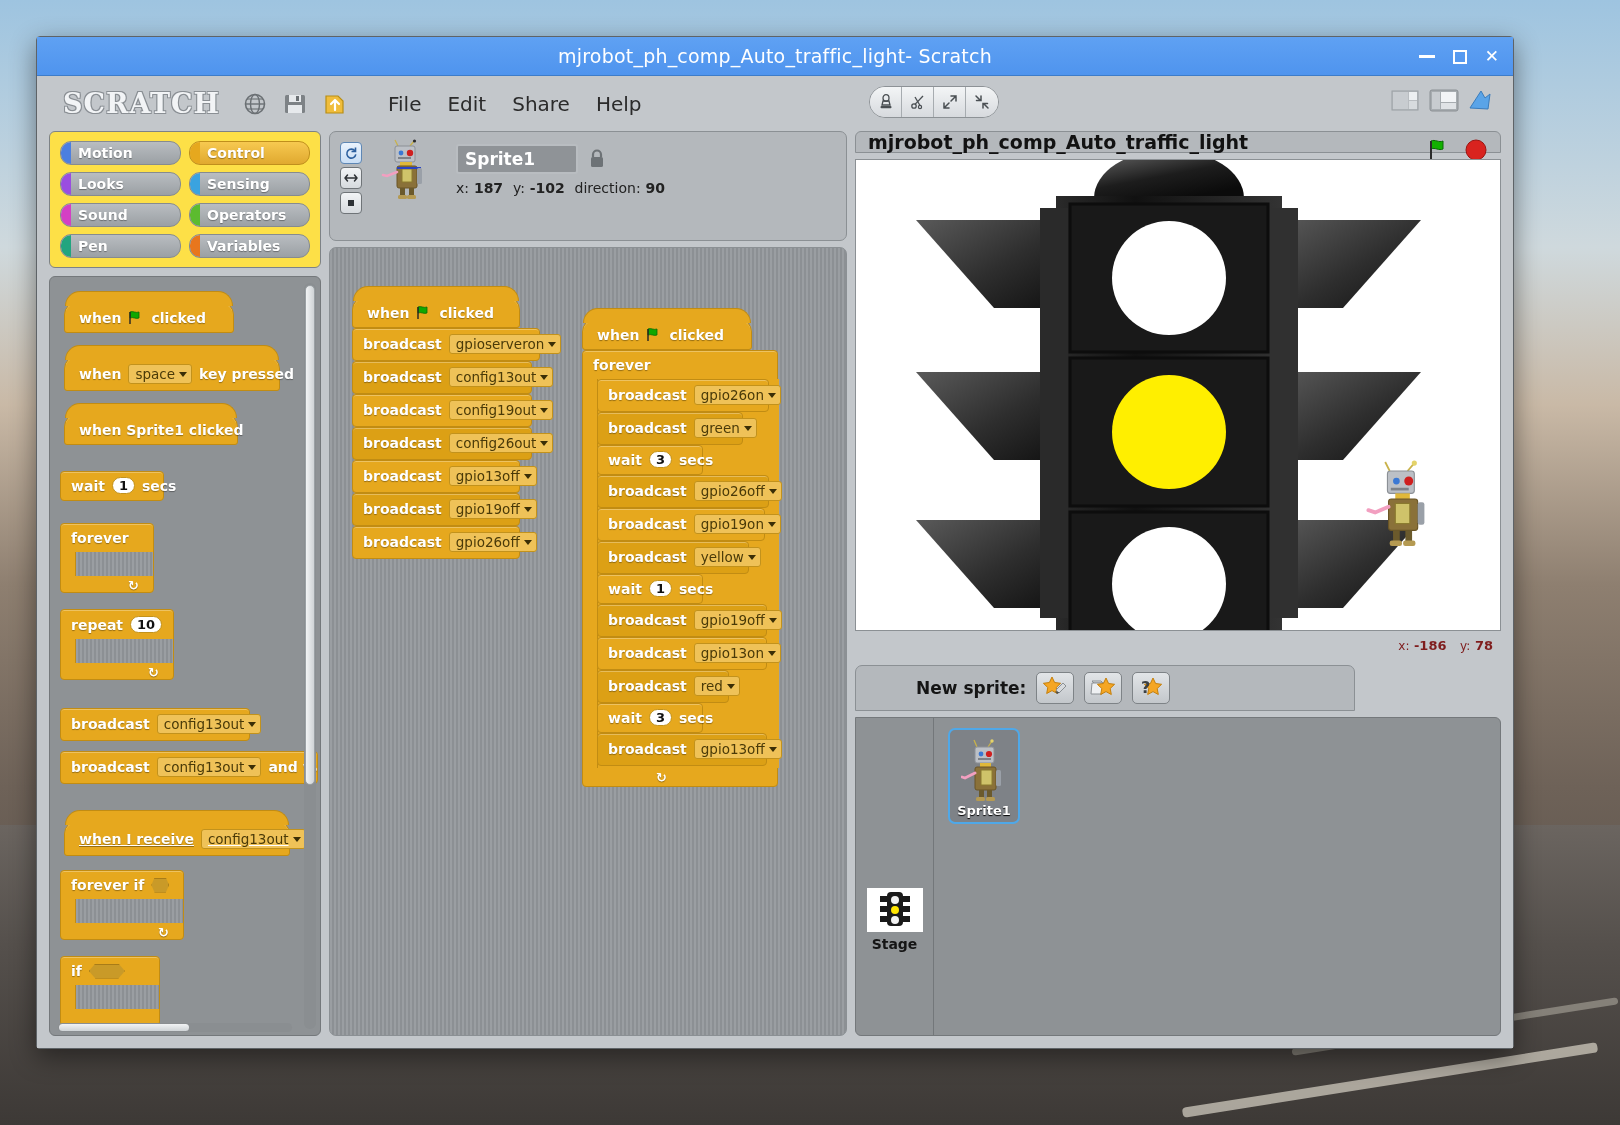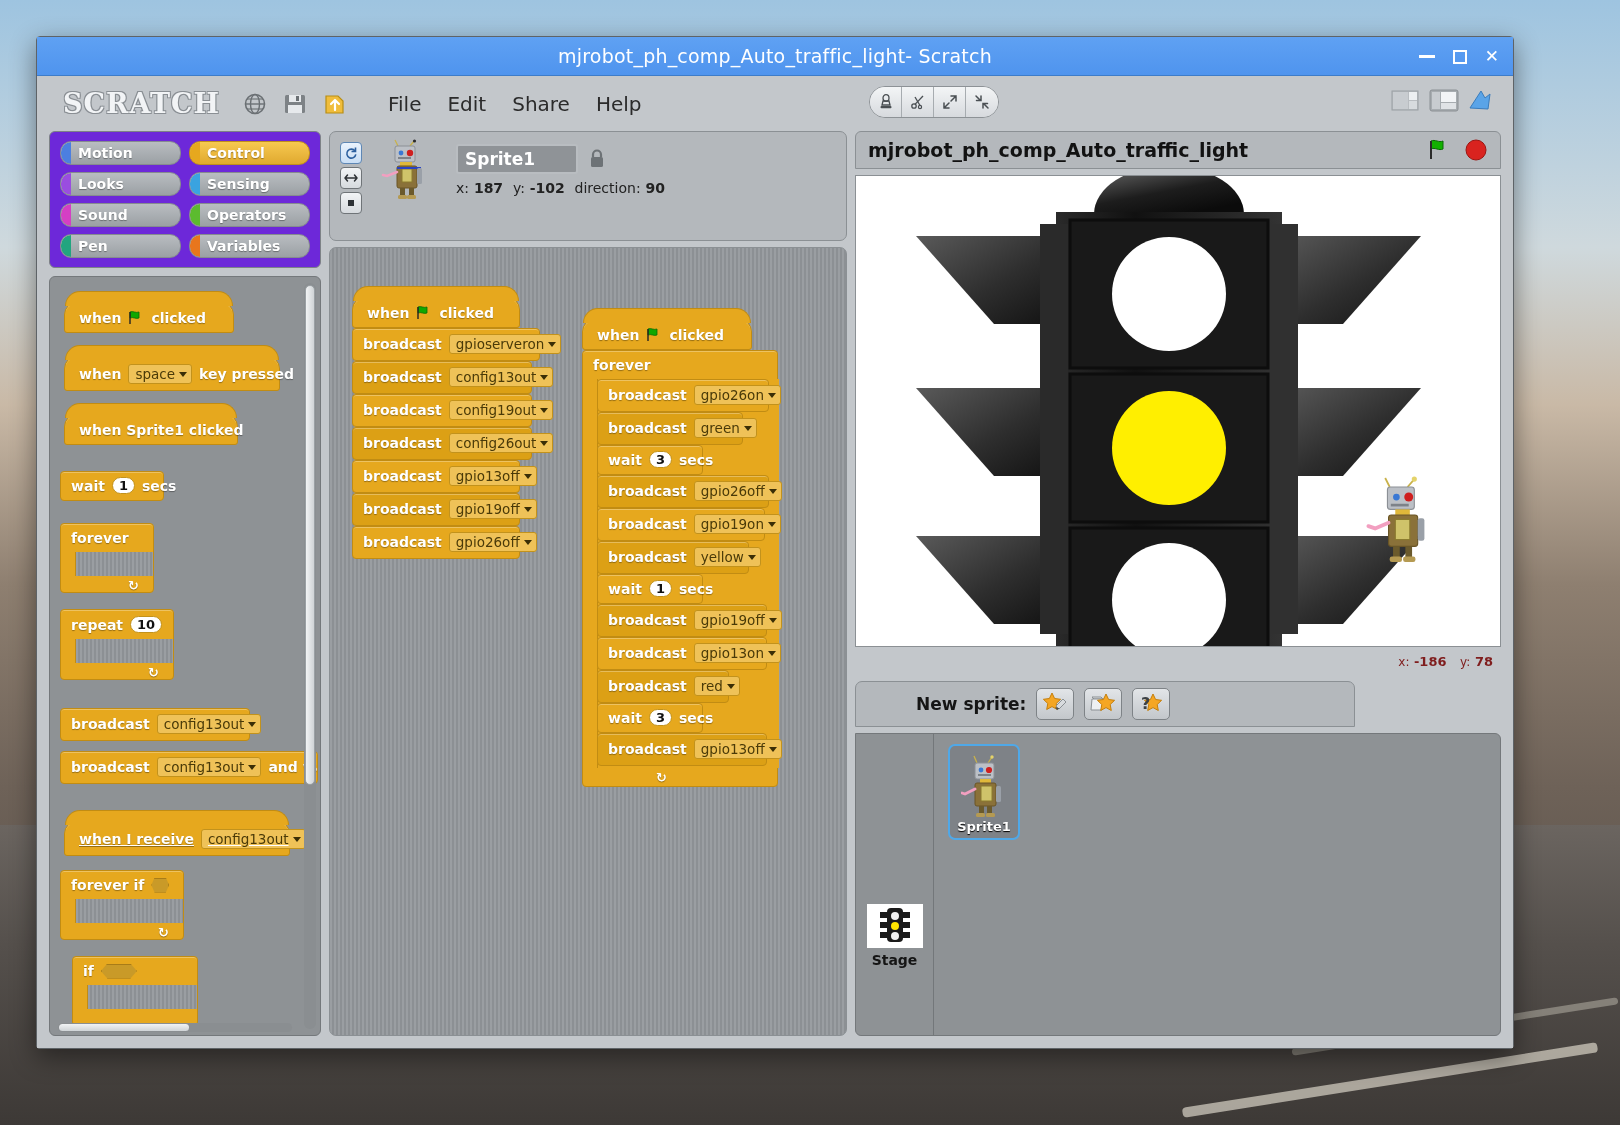--- a/index.html
+++ b/index.html
@@ -51,21 +51,21 @@
     border-right:1px solid #a7acb0;background:linear-gradient(180deg,#f3f5f6,#d7dade);cursor:pointer;}
   .mt:last-child{border-right:none;}
   .right-layout{position:absolute;right:16px;top:12px;display:flex;gap:8px;align-items:center;}
   .ly{width:30px;height:26px;cursor:pointer;}
 
   
   .main{flex:1;display:flex;padding:0 12px 12px 12px;gap:8px;}
 
   
   .palette-col{width:272px;display:flex;flex-direction:column;gap:8px;}
-  .cat-box{background:#6d28d9;border:1px solid #7d8286;border-radius:6px;padding:9px 10px;}
+  .cat-box{background:#fde047;border:1px solid #7d8286;border-radius:6px;padding:9px 10px;}
   .cat-grid{display:grid;grid-template-columns:1fr 1fr;gap:7px 8px;}
   .cat{height:24px;border-radius:11px;position:relative;display:flex;align-items:center;
     padding-left:17px;font-size:14px;font-weight:bold;color:#fff;cursor:pointer;
     background:linear-gradient(180deg,#b9bdc1,#9ba0a4);border:1px solid #868b8f;
     text-shadow:0 1px 1px rgba(0,0,0,.35);overflow:hidden;}
   .cat .swatch{position:absolute;left:0;top:0;bottom:0;width:10px;border-radius:11px 0 0 11px;}
   .cat.sel{background:linear-gradient(180deg,#f7c950,#e0a92f);border-color:#c08f1c;color:#fff;}
   .palette{flex:1;background:#8e9295;border:1px solid #74787b;border-radius:6px;
     position:relative;overflow:hidden;}
   .pal-inner{position:absolute;left:0;top:0;right:18px;bottom:0;padding:10px 6px 0 10px;}
@@ -127,21 +127,21 @@
     box-shadow:inset 0 1px 0 rgba(255,255,255,.3);}
   .cwrap .chead{padding:6px 14px 6px 10px;display:flex;align-items:center;gap:7px;}
   .cwrap .cmouth{margin-left:14px;height:24px;background:repeating-linear-gradient(90deg,#9a9ea2 0px,#9a9ea2 2px,#8c9094 2px,#8c9094 4px);
     border-left:1px solid #c18c13;}
   .cwrap .cfoot{height:16px;position:relative;}
   .cwrap .cfoot .arr{position:absolute;right:14px;top:2px;color:#fff;font-size:13px;}
   .flag{width:16px;height:14px;display:inline-block;}
 
   
   .stage-col{width:646px;display:flex;flex-direction:column;gap:6px;}
-  .stage-hdr{height:38px;background:#b4b8bc;border:1px solid #8b9094;border-radius:6px 6px 0 0;
+  .stage-hdr{height:22px;background:#b4b8bc;border:1px solid #8b9094;border-radius:6px 6px 0 0;
     display:flex;align-items:center;padding:0 12px;position:relative;}
   .proj-title{font-size:19px;font-weight:bold;color:#121212;font-family:"DejaVu Sans",sans-serif;}
   .stage-ctrls{position:absolute;right:12px;top:6px;display:flex;gap:12px;align-items:center;}
   .stage{height:472px;background:#fff;border:1px solid #8b9094;position:relative;overflow:hidden;}
   .stage-foot{height:24px;background:#c3c7cb;position:relative;}
   .coords{position:absolute;right:8px;top:1px;font-size:13px;color:#7f1d1d;font-weight:bold;}
   .coords .k{font-weight:normal;font-size:12px;}
   .newsprite{height:46px;background:#b4b8bc;border:1px solid #8b9094;border-radius:7px 7px 0 0;
     display:flex;align-items:center;gap:10px;padding:0 14px;margin-top:-2px;position:relative;z-index:2;width:500px;}
   .ns-label{font-size:17px;font-weight:bold;color:#151515;margin-left:46px;}
@@ -383,21 +383,21 @@
               <div class="chead">
                 <span>forever if</span>
                 <span class="bool"></span>
               </div>
               <div class="cmouth"></div>
               <div class="cfoot">
                   <span class="arr">↻</span>
                 </div>
             </div>
 
-            <div class="blk cwrap" style="position:relative;top:226px;left:12px;width:126px;">
+            <div class="blk cwrap" style="position:relative;top:226px;left:0px;width:100px;">
               <div class="chead">
                 <span>if</span>
                 <span class="bool"></span>
               </div>
               <div class="cmouth"></div>
               <div class="cfoot"></div>
             </div>
 
           </div>
           <div class="pal-scroll">

